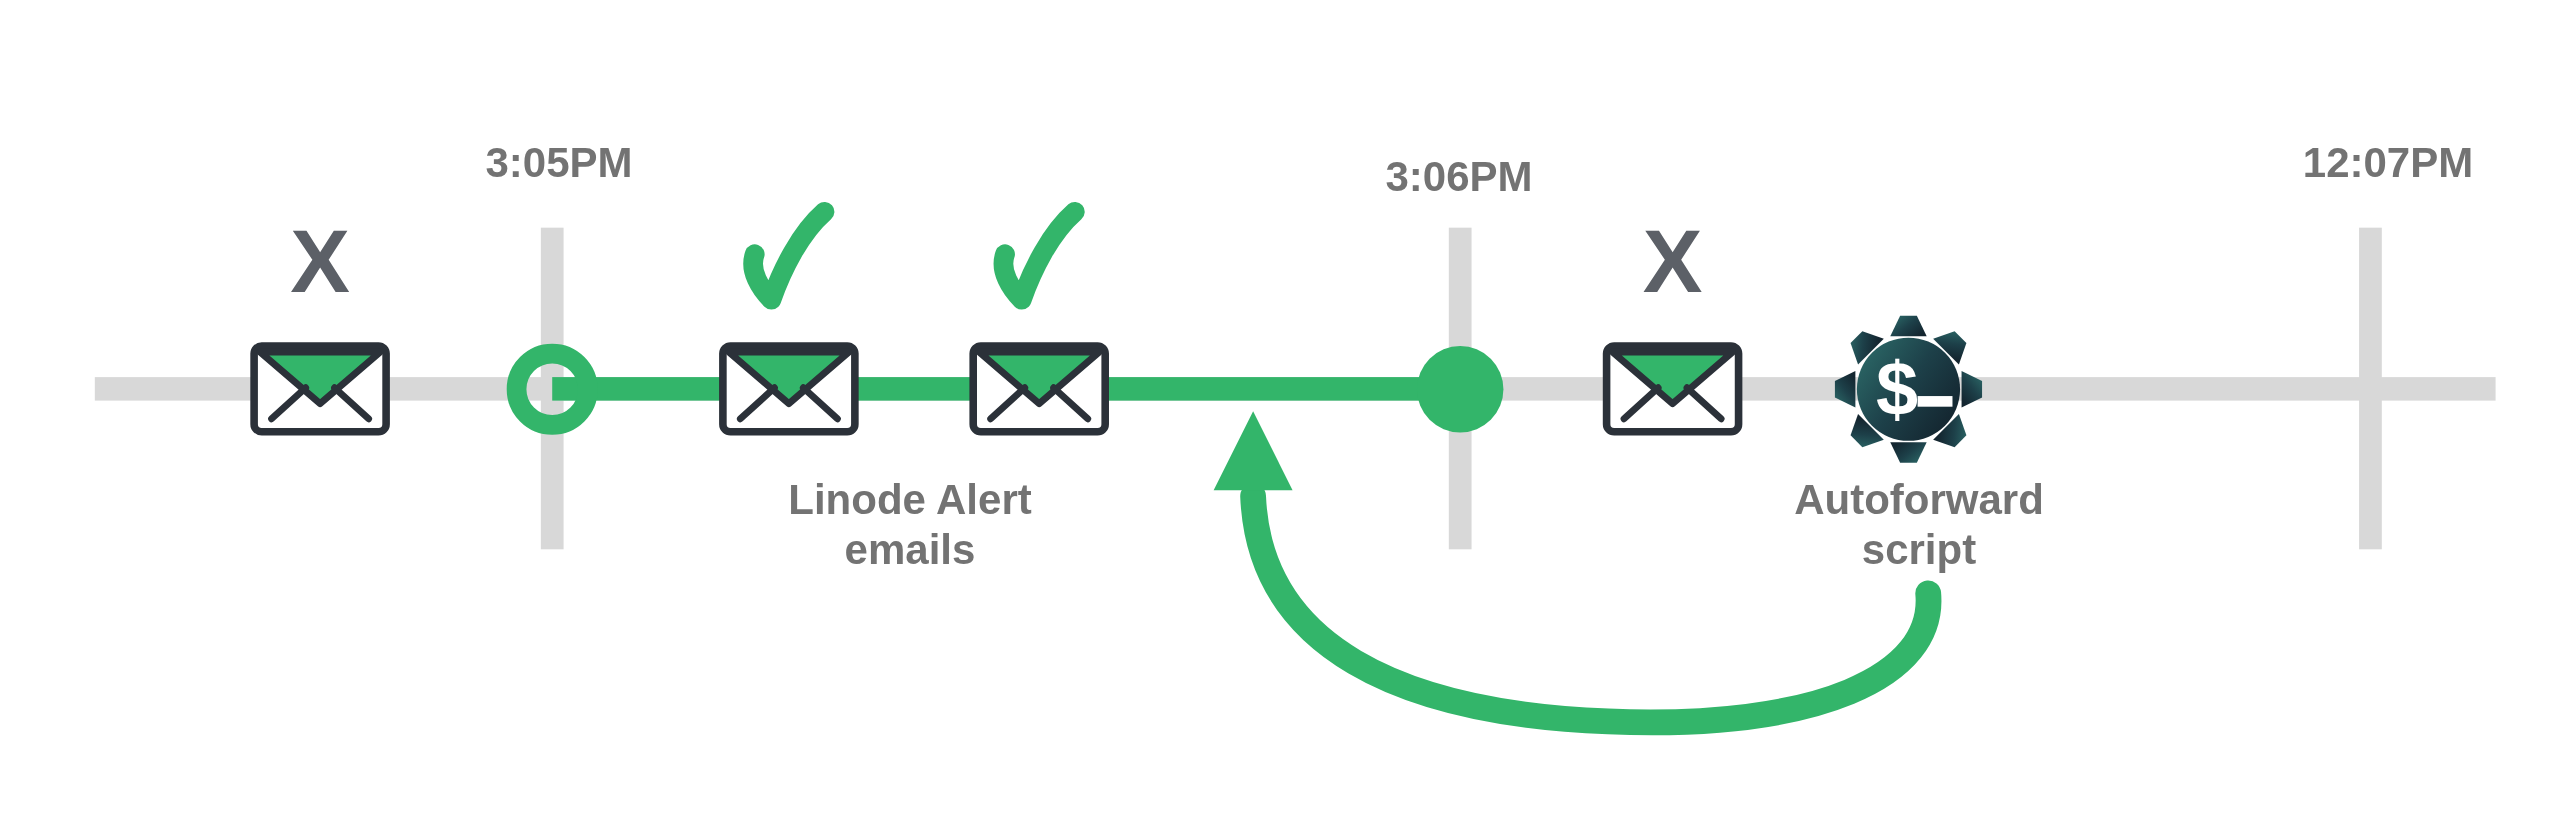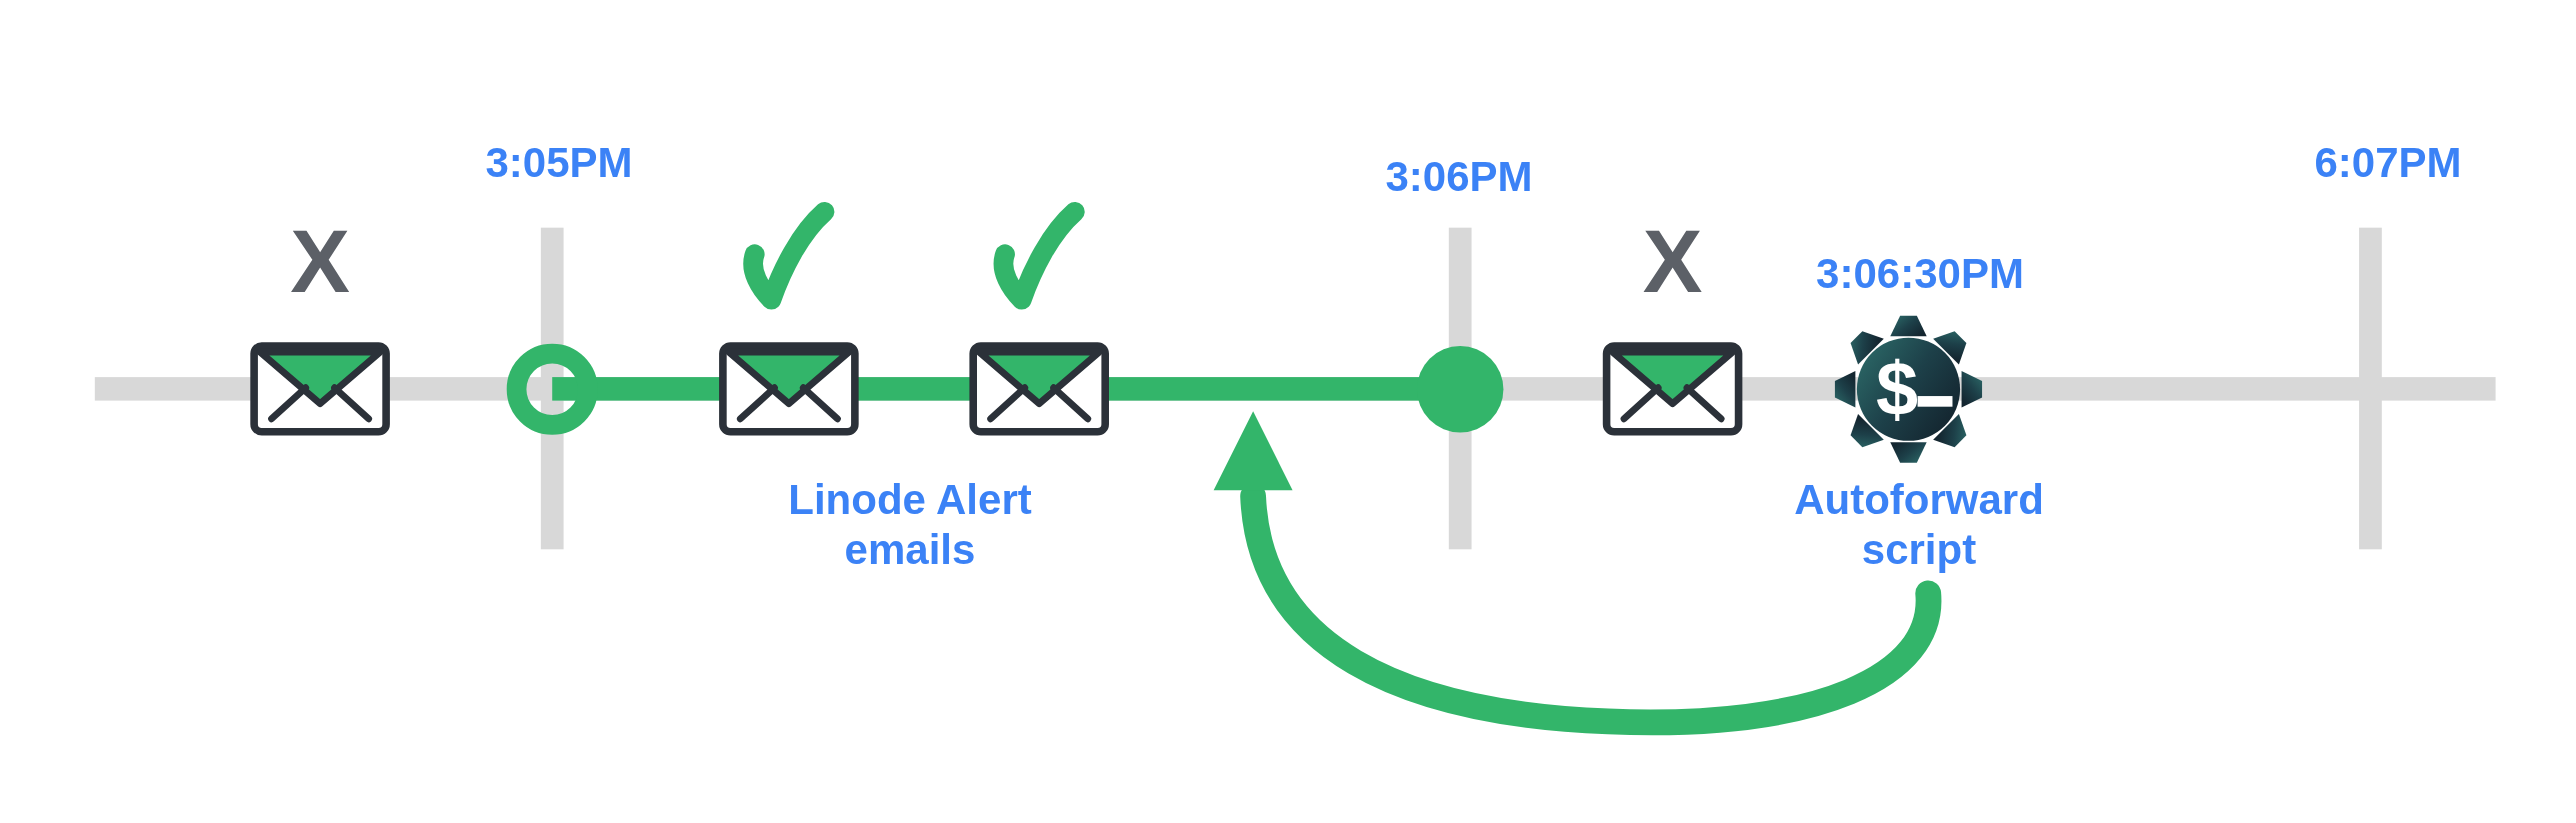--- a/index.html
+++ b/index.html
@@ -8,21 +8,21 @@
     width:2576px;
     height:824px;
     background:#ffffff;
     font-family:"Liberation Sans", sans-serif;
     overflow:hidden;
   }
   .stage svg.diagram{position:absolute;left:0;top:0;}
   .lbl{
     position:absolute;
     transform:translateX(-50%);
-    color:#3b82f6;
+    color:#737373;
     font-weight:bold;
     font-size:42px;
     line-height:1.2;
     text-align:center;
     white-space:nowrap;
   }
 </style>
 </head>
 <body>
 
@@ -91,23 +91,22 @@
       </g>
       <text x="-15" y="34" text-anchor="middle" font-size="100" font-weight="bold" fill="#ffffff" font-family="Liberation Sans, sans-serif">$</text>
       <rect x="12" y="9" width="46" height="14" fill="#ffffff"></rect>
     </g>
   </svg>
 
   <div class="lbl" style="left:559px; top:138px;">3:05PM</div>
 
   <div class="lbl" style="left:1459px; top:143px;margin-top:9px;">3:06PM</div>
 
-  <div class="lbl" style="left:2388px; top:138px;">6:07PM</div>
+  <div class="lbl" style="left:2388px; top:138px;">12:07PM</div>
 
-  <div class="lbl" style="left:1920px; top:249px;">3:06:30PM</div>
 
   <div class="lbl" style="left:1919px; top:475px;">
     <div>Autoforward</div>
     <div>script</div>
   </div>
 
   <div class="lbl" style="left:910px; top:475px;">
     <div>Linode Alert</div>
     <div>emails</div>
   </div>

